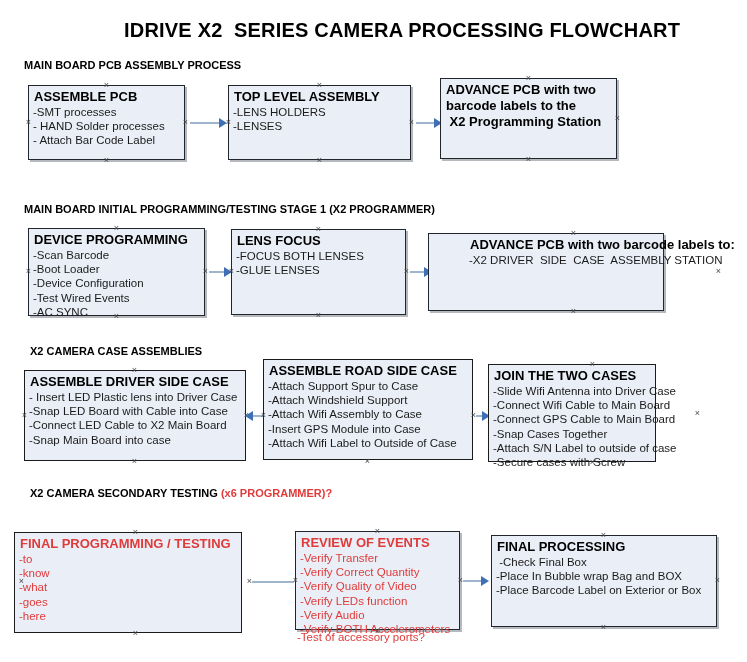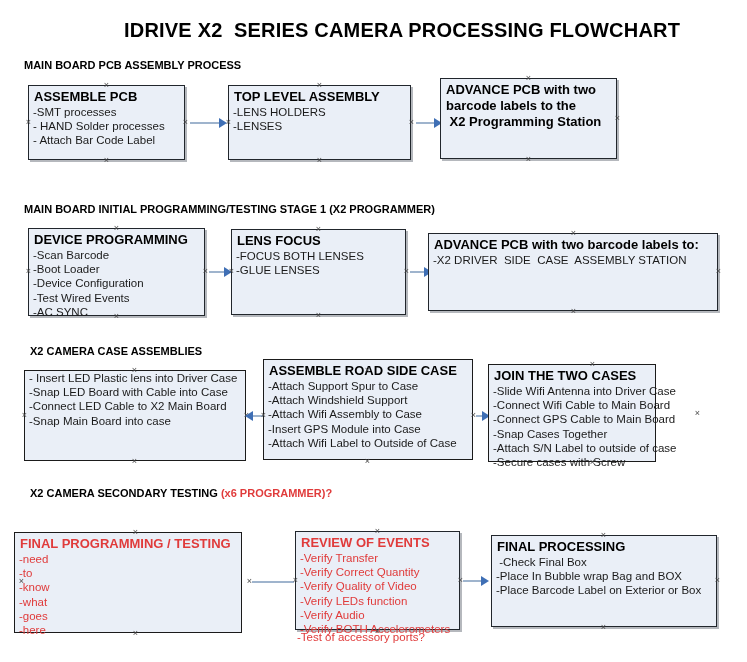--- a/index.html
+++ b/index.html
@@ -172,33 +172,34 @@
     </ul>
   </div>
   <div class="cp" style="left:315px;top:226px;"></div>
   <div class="cp" style="left:315px;top:312px;"></div>
   <div class="cp" style="left:228px;top:268px;"></div>
   <div class="cp" style="left:403px;top:268px;"></div>
 
   <div class="conn" style="left:410px;top:271px;width:18px;"></div>
   <div class="arrow right" style="left:424px;top:267px;"></div>
 
-  <div class="box" style="left:428px;top:233px;width:290px;height:78px;">
+  <div class="box" style="left:428px;top:233px;width:236px;height:78px;padding-left:36px;">
     <span class="bt">ADVANCE PCB with two barcode labels to:</span>
     <ul>
       <li>-X2 DRIVER  SIDE  CASE  ASSEMBLY STATION</li>
     </ul>
   </div>
   <div class="cp" style="left:570px;top:230px;"></div>
   <div class="cp" style="left:570px;top:308px;"></div>
   <div class="cp" style="left:715px;top:268px;"></div>
 
   <div class="section-title" style="left:30px;top:345px;">X2 CAMERA CASE ASSEMBLIES</div>
 
   <div class="box thin" style="left:24px;top:370px;width:222px;height:91px;">
+    <span class="bt">ASSEMBLE DRIVER SIDE CASE</span>
     <ul>
       <li>- Insert LED Plastic lens into Driver Case</li>
       <li>-Snap LED Board with Cable into Case</li>
       <li>-Connect LED Cable to X2 Main Board</li>
       <li>-Snap Main Board into case</li>
     </ul>
   </div>
   <div class="cp" style="left:131px;top:367px;"></div>
   <div class="cp" style="left:131px;top:458px;"></div>
   <div class="cp" style="left:21px;top:412px;"></div>
@@ -238,21 +239,20 @@
   </div>
   <div class="cp" style="left:589px;top:361px;"></div>
   <div class="cp" style="left:589px;top:459px;"></div>
   <div class="cp" style="left:694px;top:410px;"></div>
 
   <div class="section-title" style="left:30px;top:487px;"><span>X2 CAMERA SECONDARY TESTING </span><span class="red">(x6 PROGRAMMER)?</span></div>
 
   <div class="box red thin" style="left:14px;top:532px;width:228px;height:101px;">
     <span class="bt">FINAL PROGRAMMING / TESTING</span>
     <ul>
-      <li>-need</li>
       <li>-to</li>
       <li>-know</li>
       <li>-what</li>
       <li>-goes</li>
       <li>-here</li>
     </ul>
   </div>
   <div class="cp" style="left:132px;top:529px;"></div>
   <div class="cp" style="left:132px;top:630px;"></div>
   <div class="cp" style="left:18px;top:578px;"></div>

